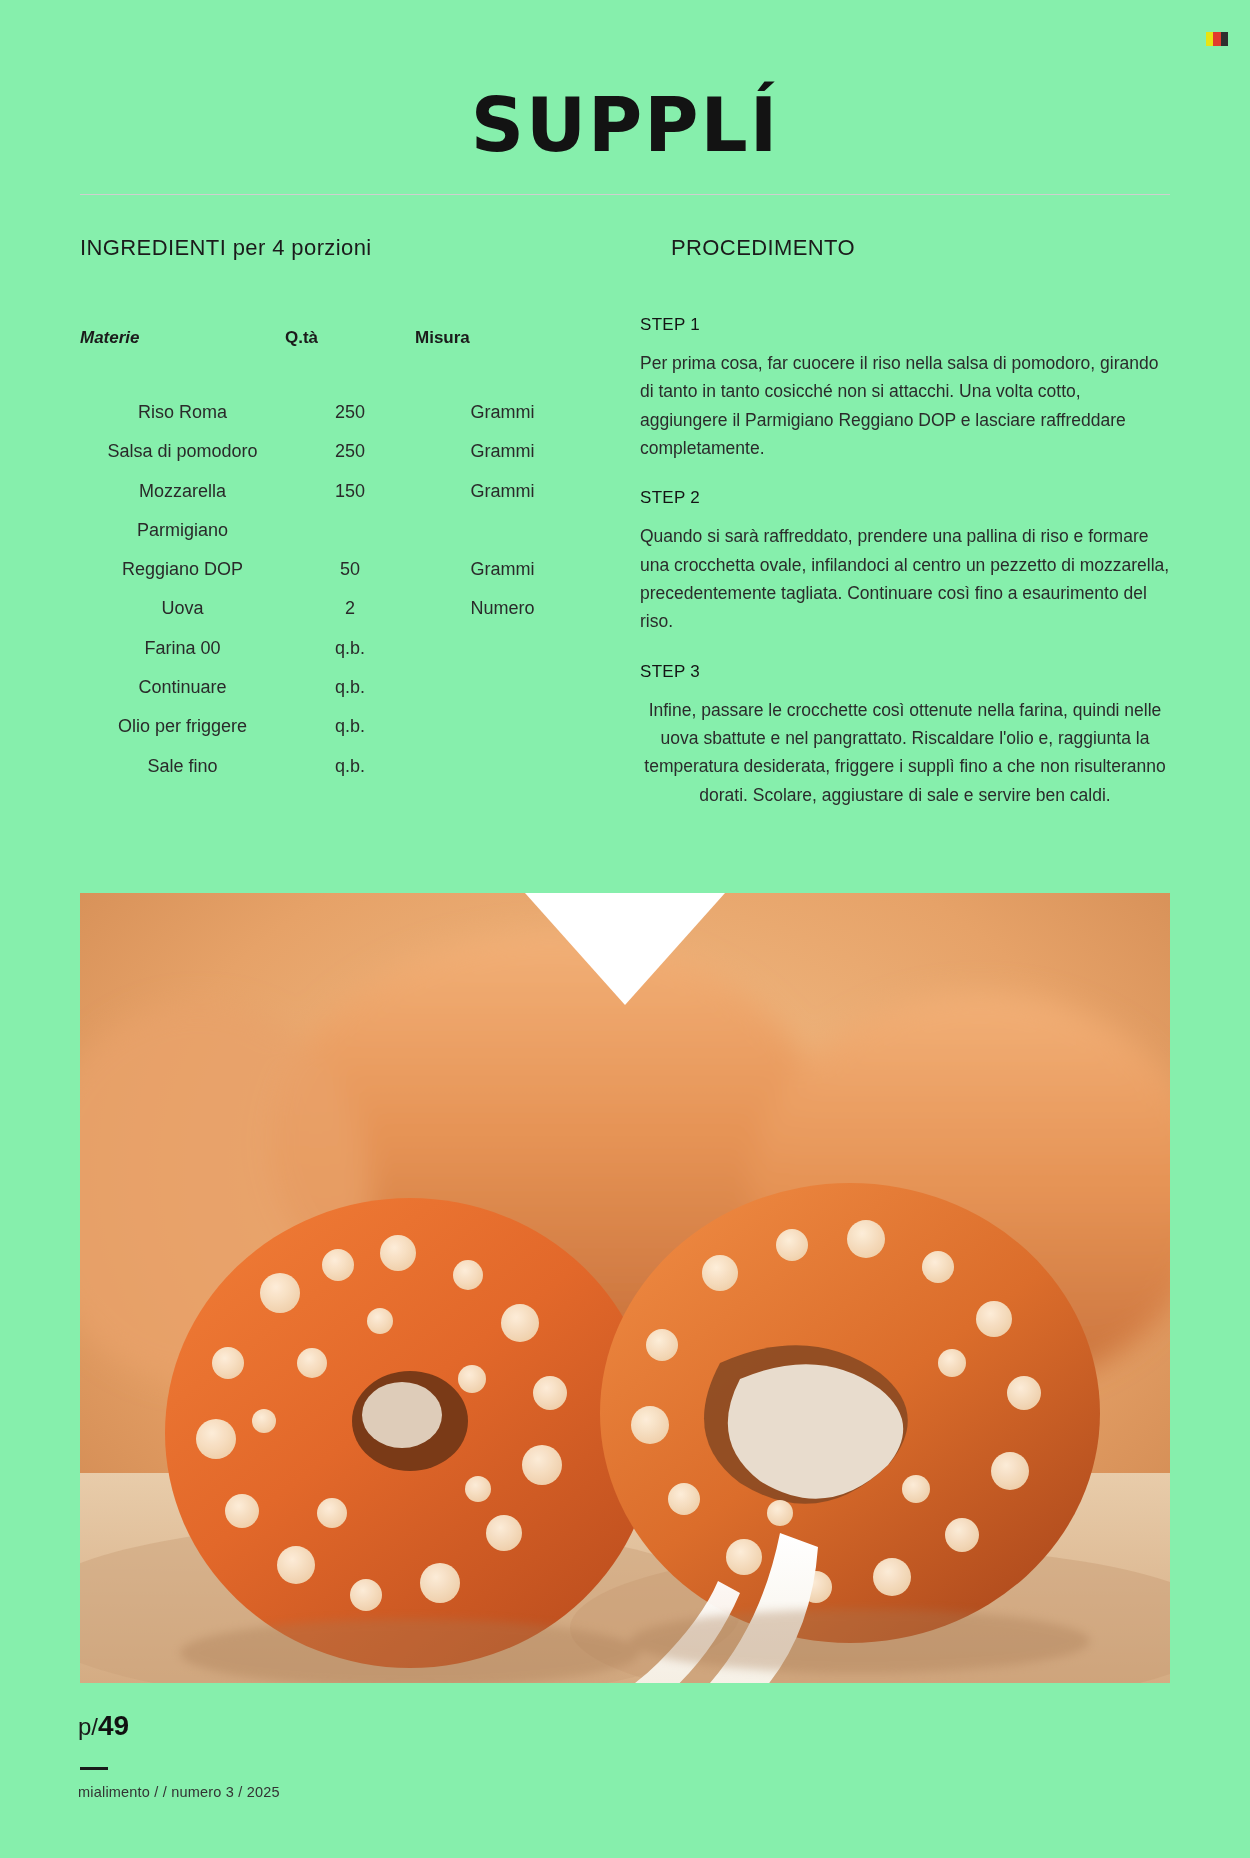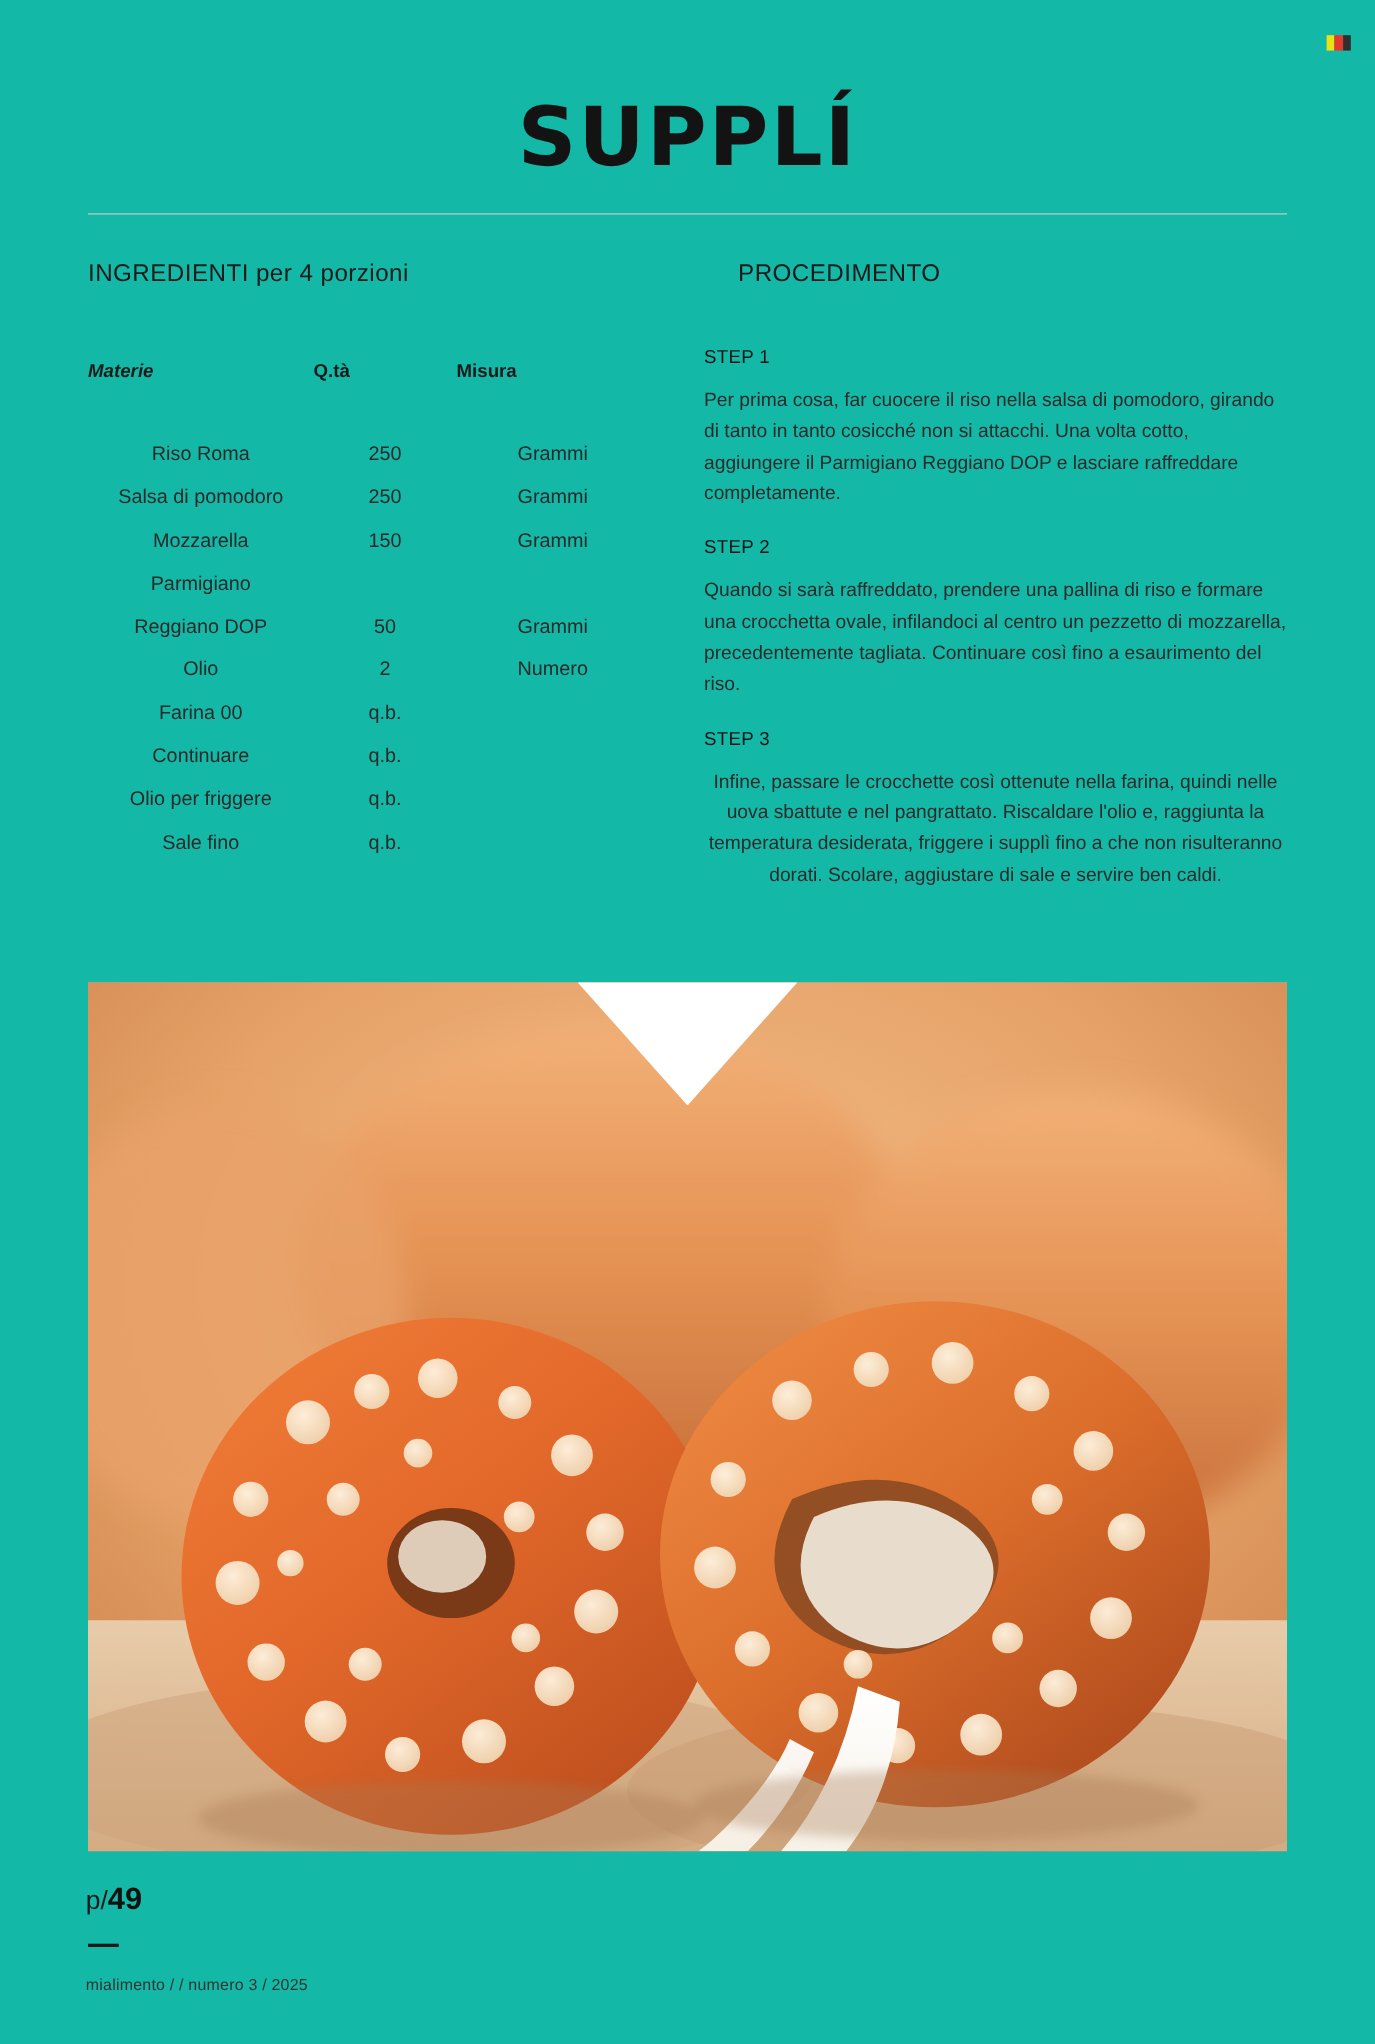--- a/index.html
+++ b/index.html
@@ -14,21 +14,21 @@
     font-family: "Liberation Sans", sans-serif;
     color: #161616;
     overflow: hidden;
   }
 
   .page {
     position: absolute;
     left: 0; top: 0;
     width: 1250px;
     height: 1858px;
-    background: #14b8a6;
+    background: #86efac;
   }
 
   
   .corner-mark {
     position: absolute;
     right: 22px;
     top: 32px;
     width: 22px;
     height: 14px;
     display: flex;
@@ -170,21 +170,20 @@
     height: 3px;
     background: #1a1a1a;
   }
   .footer-text {
     position: absolute;
     left: 78px;
     top: 1784px;
     font-size: 14.5px;
     color: #333;
     letter-spacing: 0.2px;
-    margin-top: 13px;
   }
 </style>
 </head>
 <body>
 
 <div class="page">
 
   <div class="corner-mark">
     <span class="cm-a"></span>
     <span class="cm-b"></span>
@@ -226,21 +225,21 @@
         <td>Parmigiano</td>
         <td></td>
         <td></td>
       </tr>
       <tr>
         <td>Reggiano DOP</td>
         <td>50</td>
         <td>Grammi</td>
       </tr>
       <tr>
-        <td>Olio</td>
+        <td>Uova</td>
         <td>2</td>
         <td>Numero</td>
       </tr>
       <tr>
         <td>Farina 00</td>
         <td>q.b.</td>
         <td></td>
       </tr>
       <tr>
         <td>Continuare</td>

